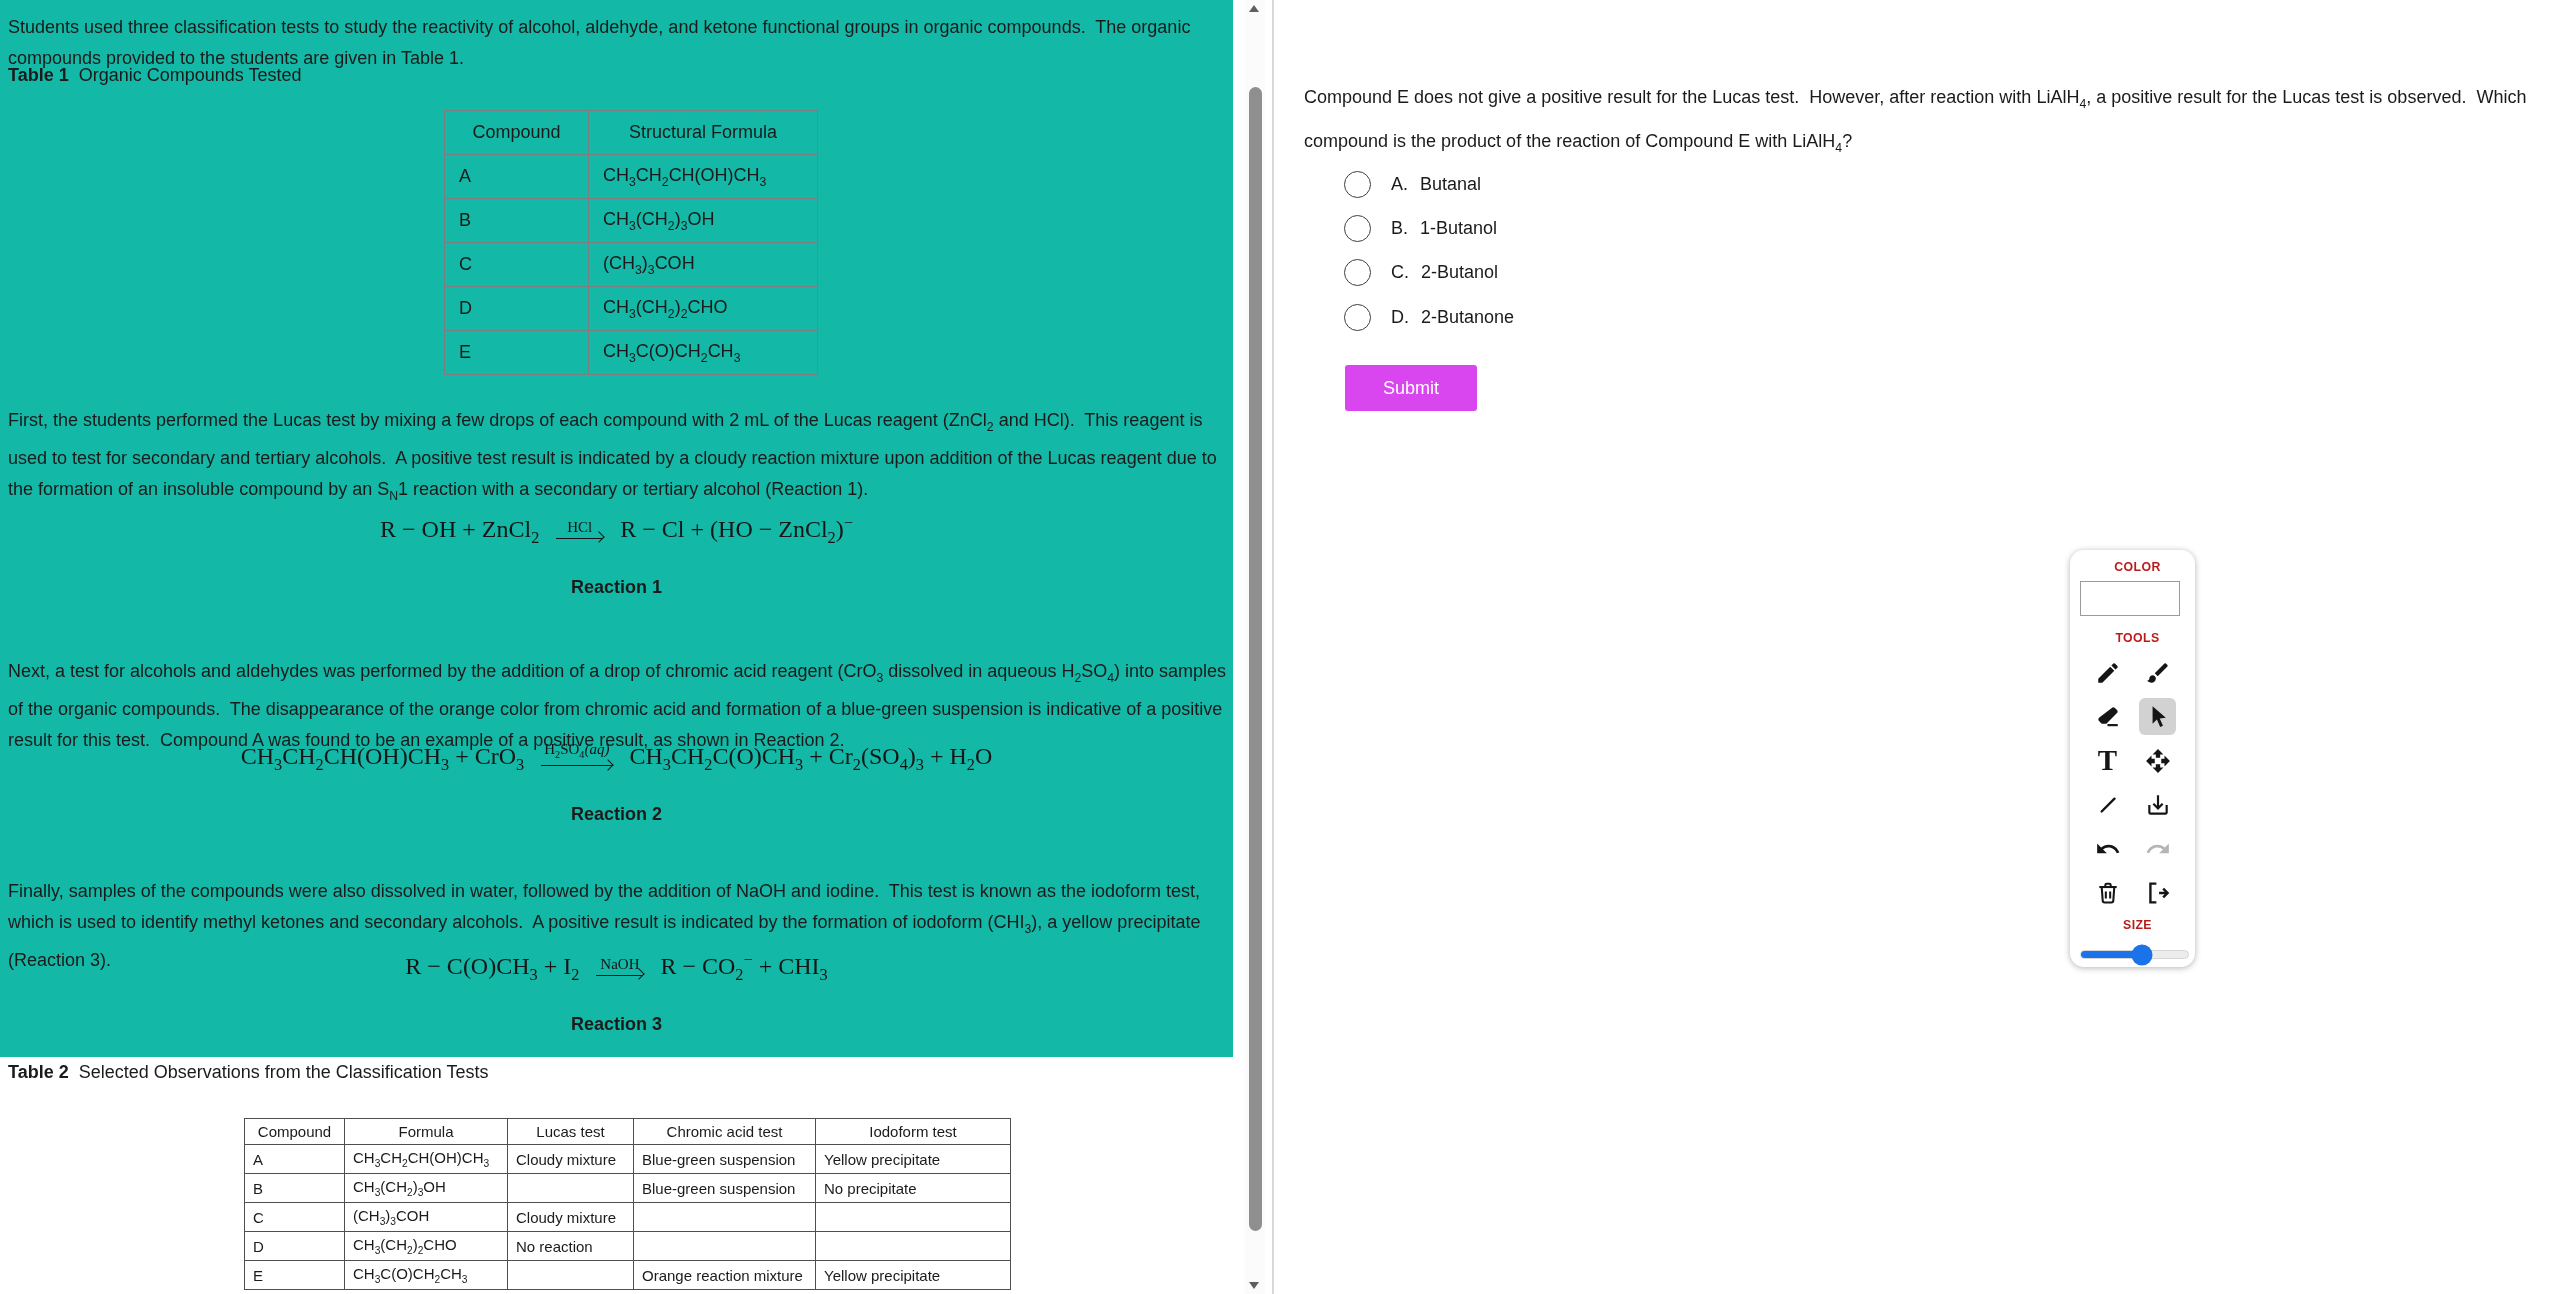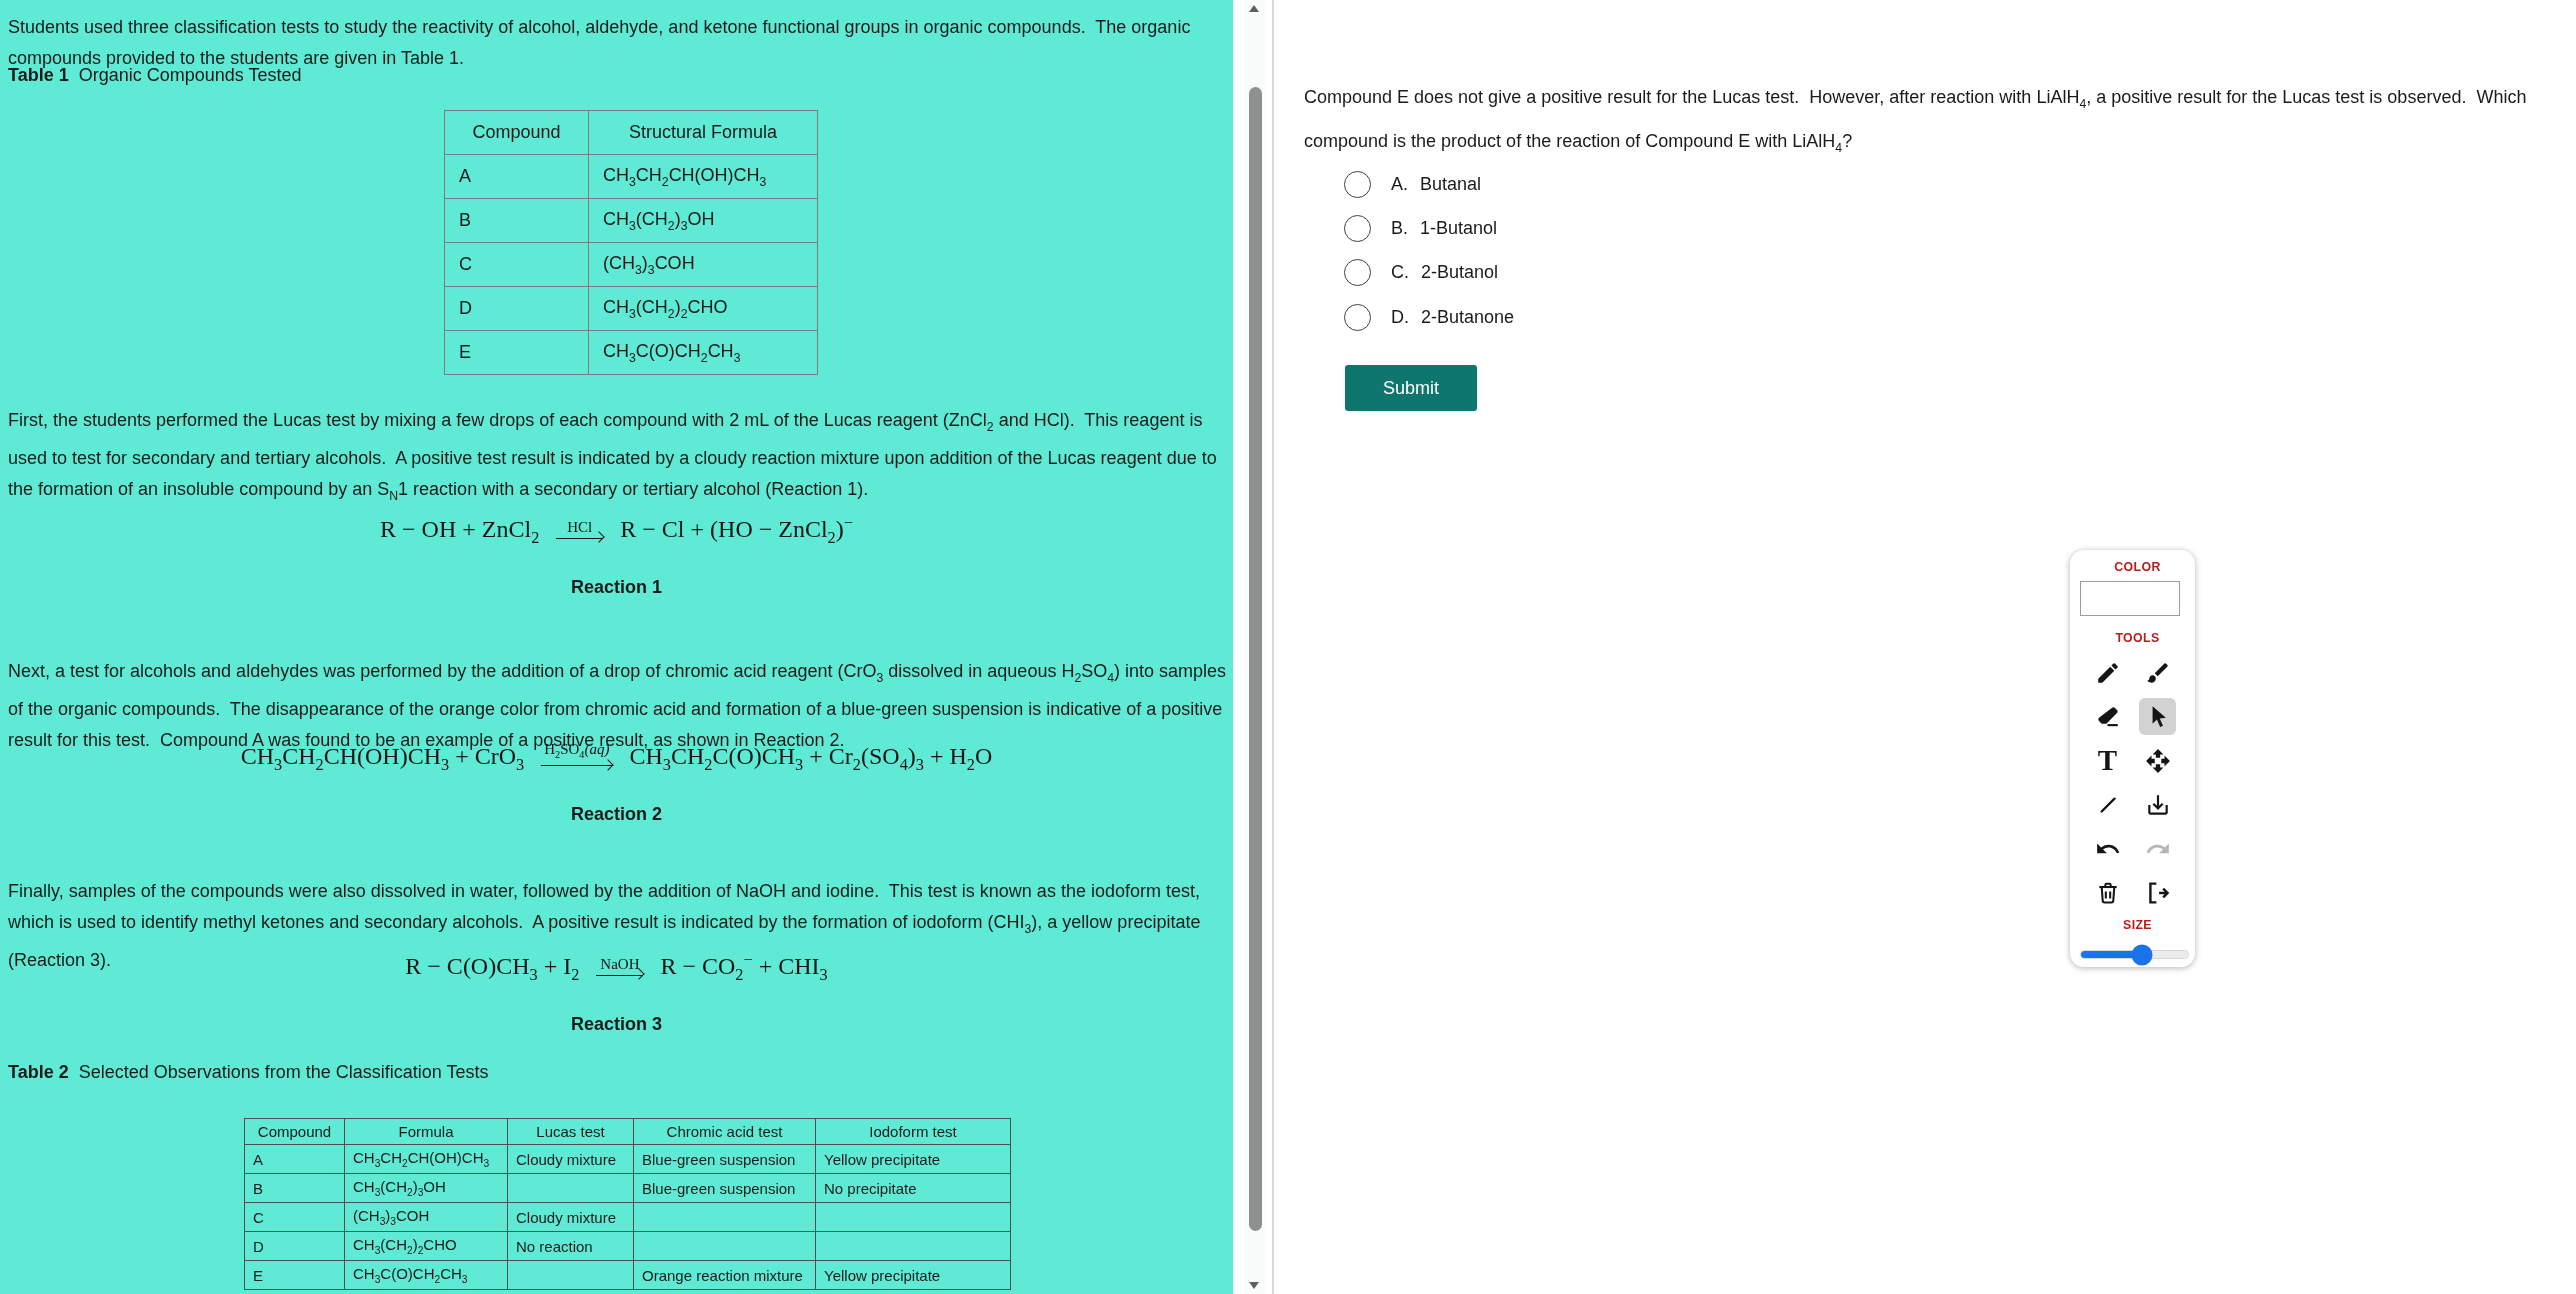--- a/index.html
+++ b/index.html
@@ -2,21 +2,21 @@
 <html><head>
 <meta charset="utf-8">
 <style>
   html,body { margin:0; padding:0; }
   body {
     width:2576px; height:1294px; position:relative; overflow:hidden;
     background:#ffffff; color:#1b1b1b;
     font-family:"Liberation Sans", sans-serif;
   }
   
-  .left-panel { position:absolute; left:0; top:0; width:1233px; height:1294px; background:#5eead4; }
+  .left-panel { position:absolute; left:0; top:0; width:1233px; height:1057px; background:#14b8a6; }
   .para { position:absolute; left:8px; width:1229px; font-size:18px; line-height:31px; }
   #p1 { top:-6px; }
   #p2 { top:387px; }
   #p3 { top:638px; }
   #p4 { top:858px; }
   .caption { position:absolute; left:8px; font-size:18px; }
   #cap1 { top:65px; }
   #cap2 { top:1062px; }
   .caption b { font-weight:bold; }
   .caption .cap-rest { margin-left:10px; }
@@ -255,21 +255,21 @@
   <span class="radio"></span>
   <span class="letter">C.</span>
   <span class="otext">2-Butanol</span>
 </div>
 <div class="opt" id="optD">
   <span class="radio"></span>
   <span class="letter">D.</span>
   <span class="otext">2-Butanone</span>
 </div>
 
-<button class="submit-btn" id="submitBtn" style="background: #0f766e;">Submit</button>
+<button class="submit-btn" id="submitBtn" style="background: #d946ef;">Submit</button>
 
 <div class="toolbar">
   <div class="tb-label">COLOR</div>
   <div class="swatch"></div>
   <div class="tb-label tb-tools-label">TOOLS</div>
 
   <div class="tool-grid">
     <div class="tool-cell">
       <svg width="26" height="26" viewBox="0 0 24 24" fill="#151515">
           <path d="M3 17.25V21h3.75L17.81 9.94l-3.75-3.75L3 17.25zM20.71 7.04c.39-.39.39-1.02 0-1.41l-2.34-2.34a.996.996 0 0 0-1.41 0l-1.83 1.83 3.75 3.75 1.83-1.83z"></path>

